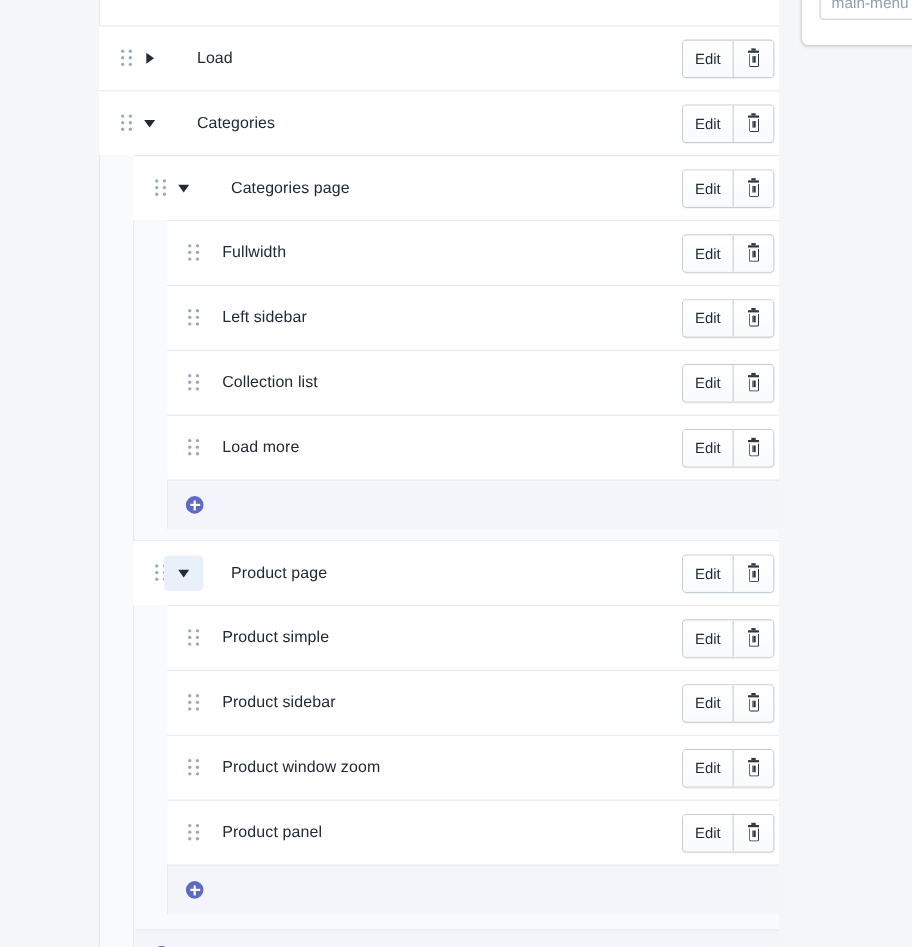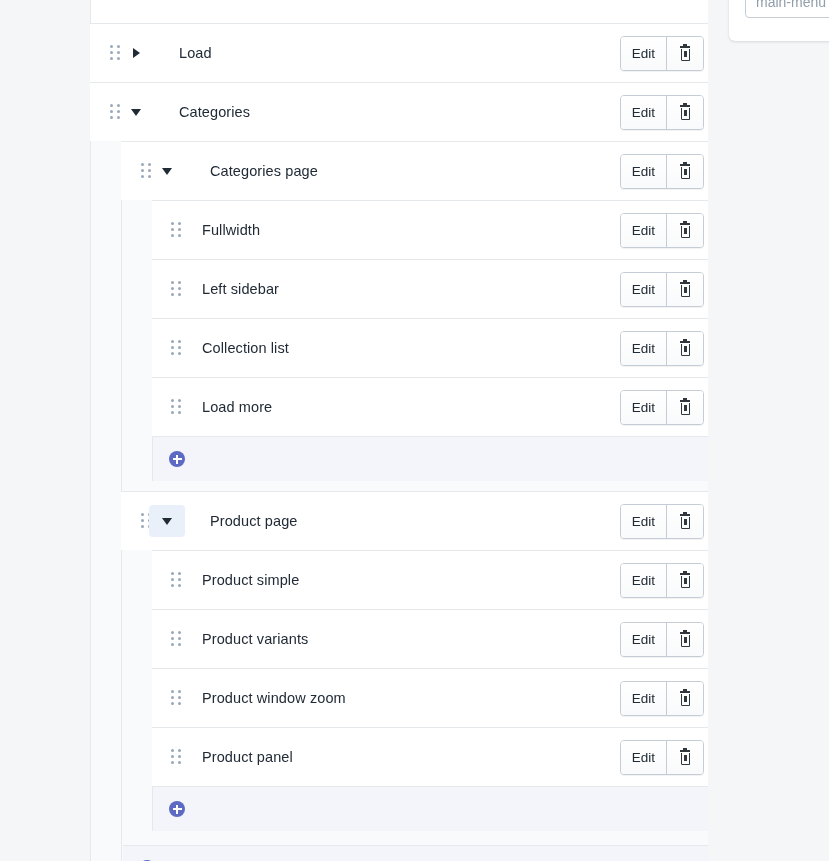--- a/index.html
+++ b/index.html
@@ -369,21 +369,21 @@
       </div>
       <div class="row" style="left: 152px; top: 609px; width: 556px;">
         <div class="drag-handle" style="position: absolute; left: 19px;">
           <i></i>
           <i></i>
           <i></i>
           <i></i>
           <i></i>
           <i></i>
         </div>
-        <div class="row-label" style="position: absolute; left: 50px;">Product variants</div>
+        <div class="row-label" style="position: absolute; left: 50px;">Product sidebar</div>
         <div class="btn-group" style="left: 468px; top: 12px;">
           <div class="bt edit">Edit</div>
           <div class="bt del">
             <span class="trash">
               <span class="hdl"></span>
               <span class="lid"></span>
               <span class="can"></span>
             </span>
           </div>
         </div>

